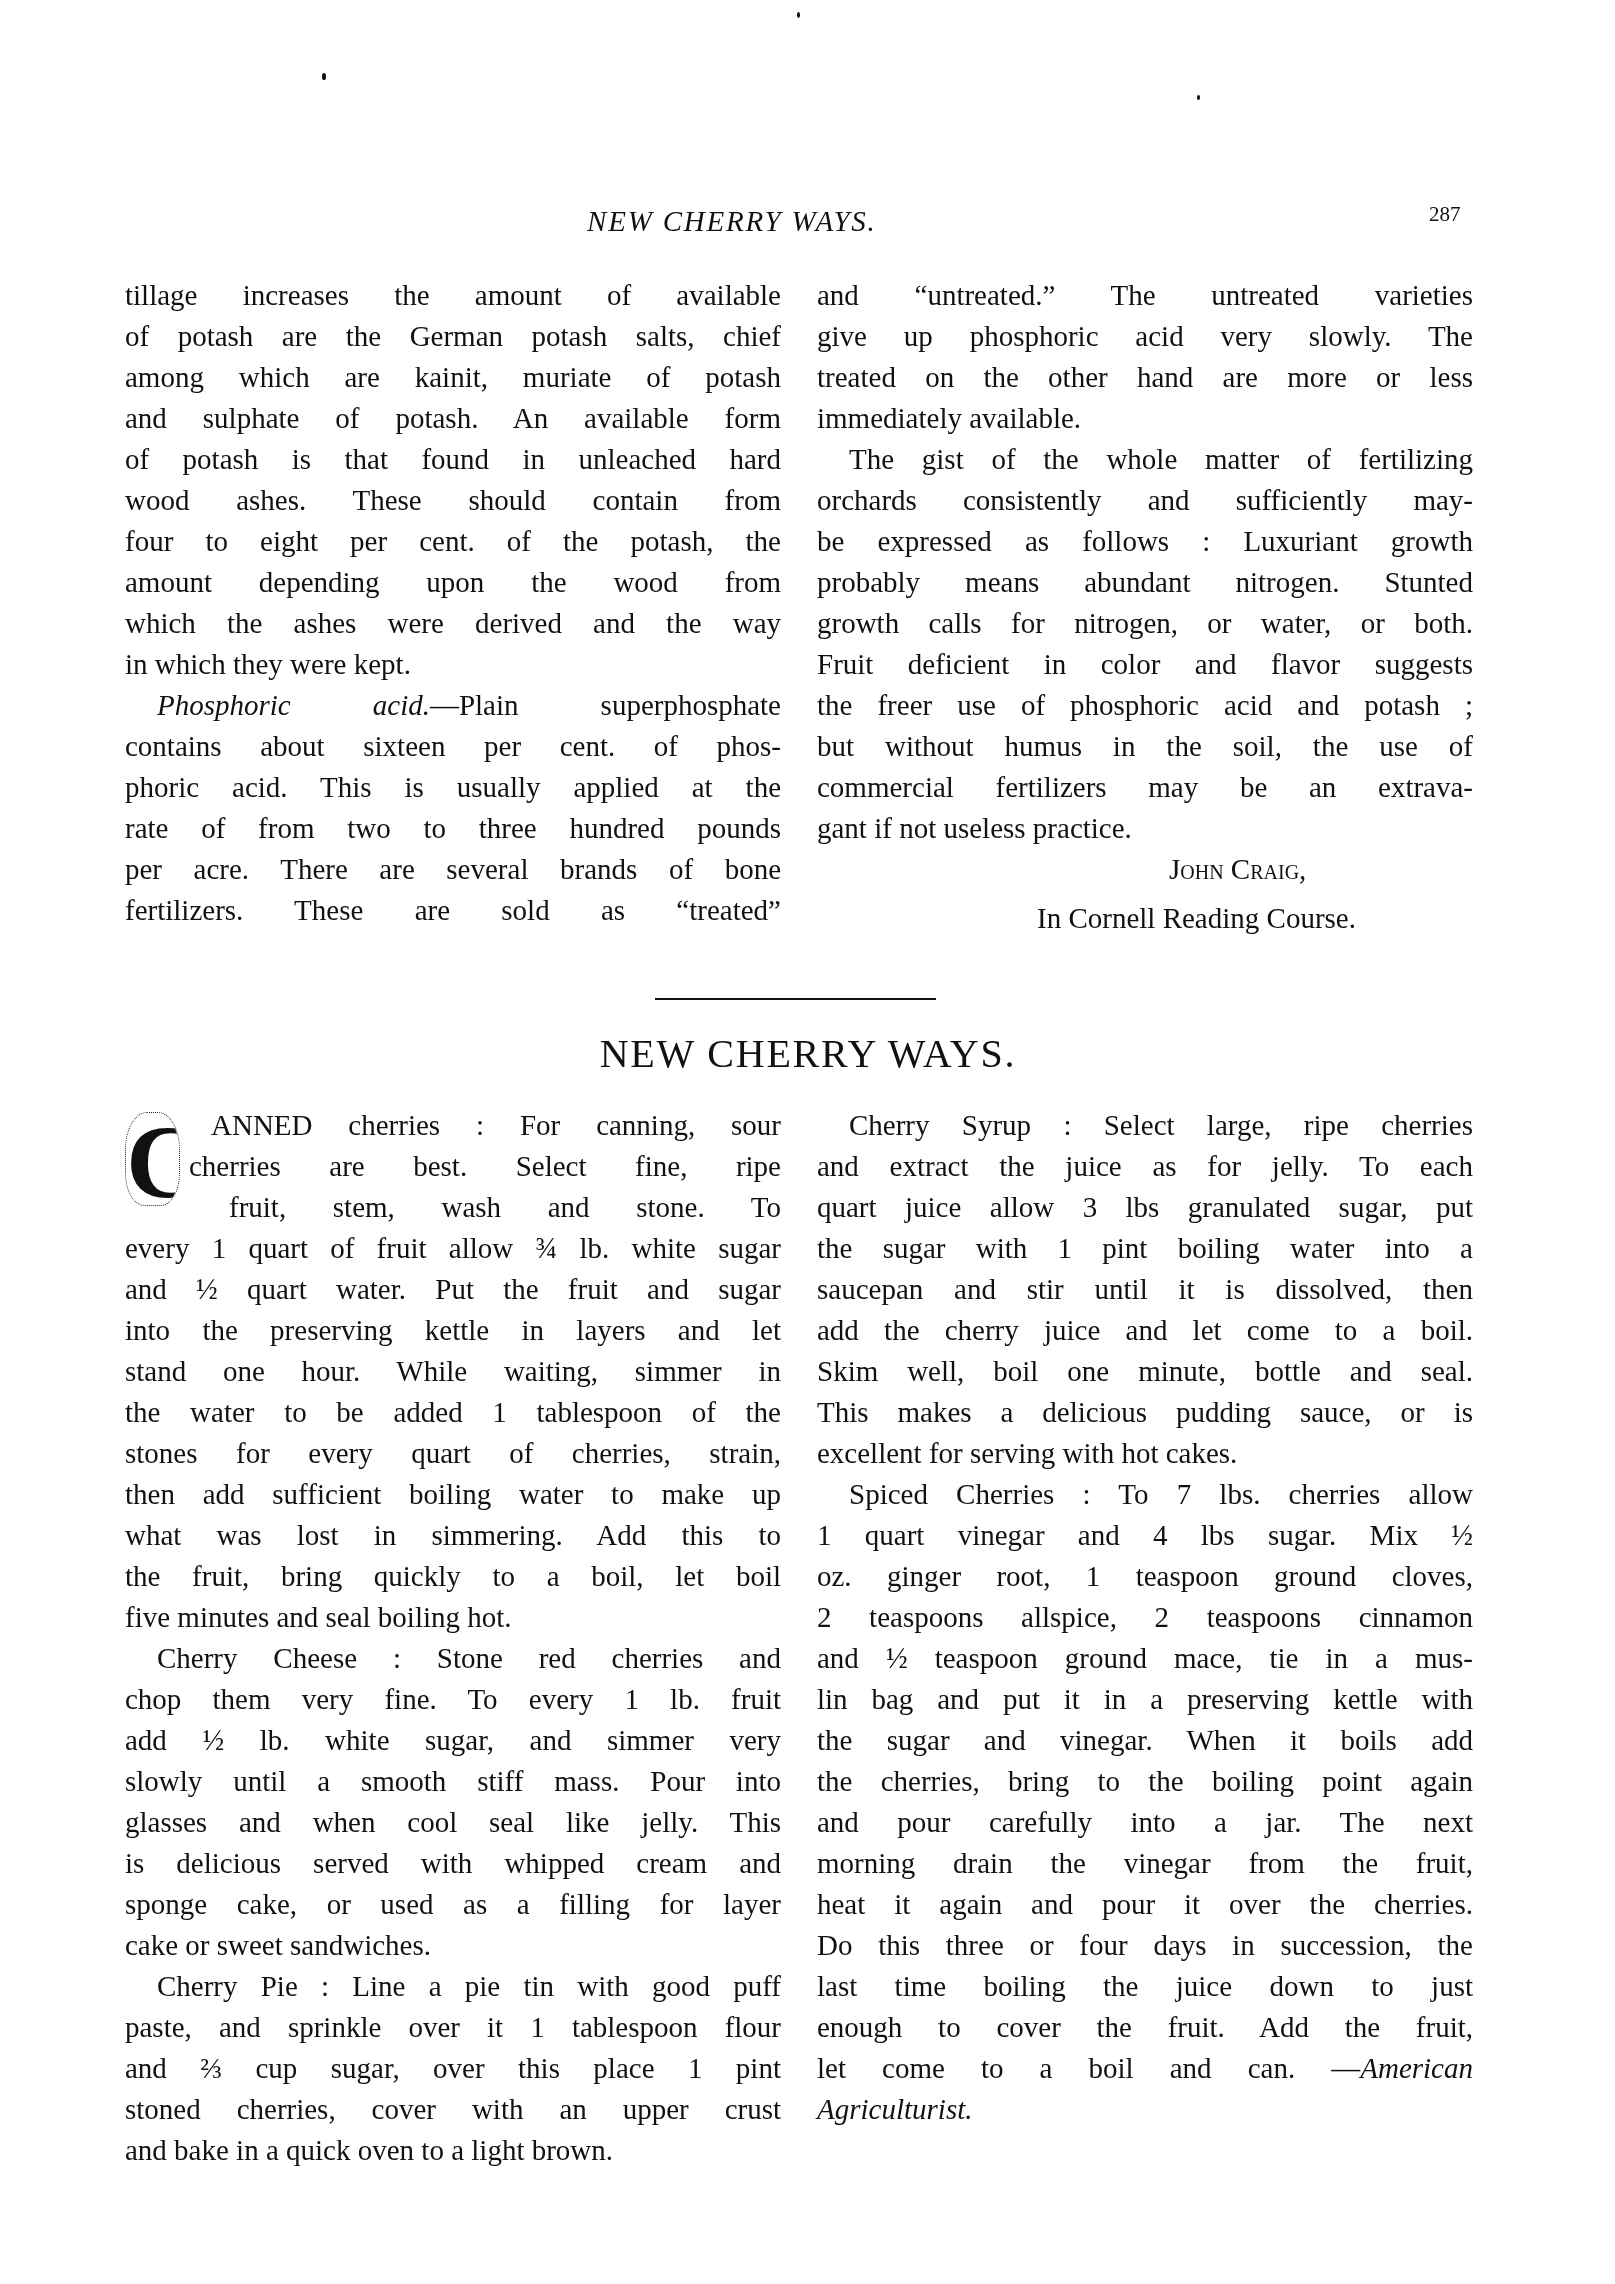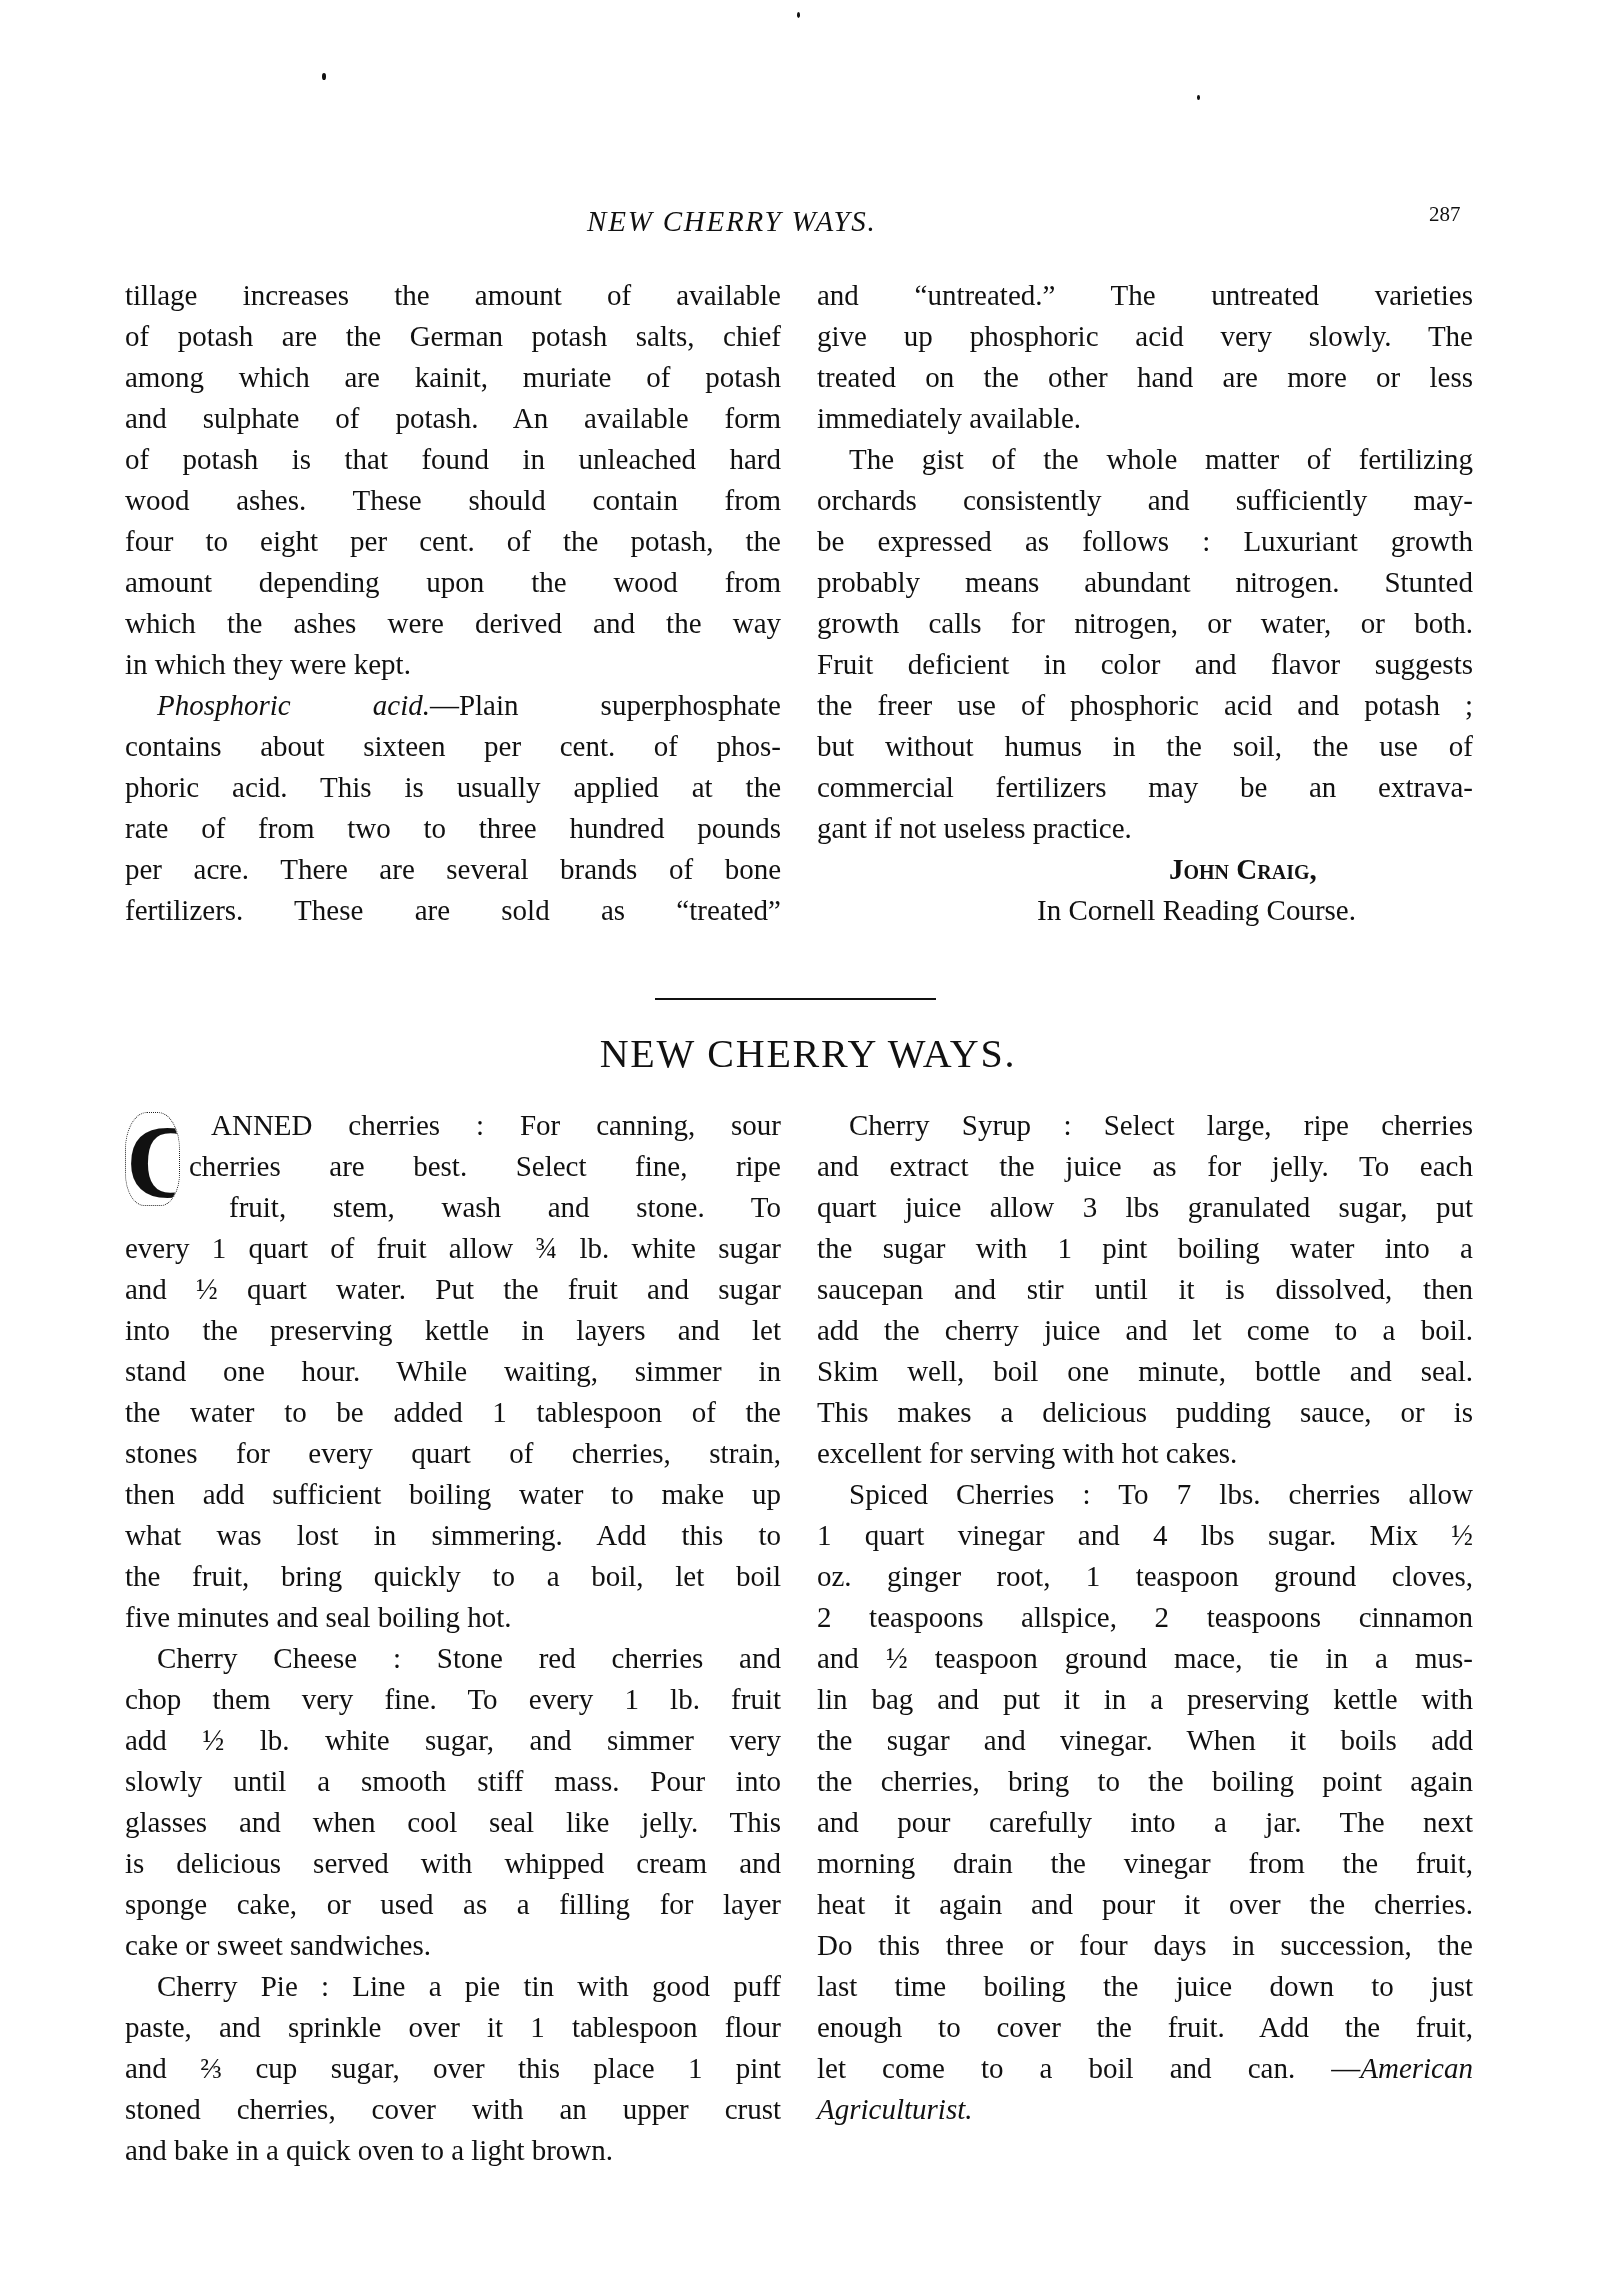--- a/index.html
+++ b/index.html
@@ -10,22 +10,22 @@
          font-style: italic; font-size: 29px; letter-spacing: 1.8px;
          font-family: "Liberation Serif", serif; }
   .page-number { position: absolute; top: 202px; left: 1429px; font-size: 21px;
          font-family: "Liberation Serif", serif; }
   .col { position: absolute; width: 656px; font-family: "Liberation Serif", serif;
          font-size: 29px; }
   .line { height: 41px; line-height: 41px; white-space: nowrap;
           text-align: justify; text-align-last: justify; overflow: visible; }
   .line.last { text-align-last: left; }
   .line.indent { padding-left: 32px; }
-  .line.sig1 { text-align: center; text-align-last: left; padding-left: 352px; font-variant: small-caps; font-weight: bold; }
-  .line.sig2 { text-align: center; text-align-last: left; padding-left: 220px; }
+  .line.sig1 { text-align: center; text-align-last: left; padding-left: 352px; font-variant: small-caps; }
+  .line.sig2 { text-align: center; text-align-last: left; padding-left: 220px; margin-top: 8px; }
   .it { font-style: italic; }
   .rule { position: absolute; top: 998px; left: 655px; width: 281px; height: 2.4px; background: #111; }
   .article-title { position: absolute; top: 1030px; left: 0; width: 1616px; text-align: center;
          font-family: "Liberation Serif", serif; font-size: 40px; letter-spacing: 1.8px; }
   .dropcap { position: absolute; left: 125px; top: 1112px; width: 61px; height: 101px;
          font-family: "Liberation Serif", serif; font-size: 104px; line-height: 98px;
          font-weight: bold; color: #111; }
   .dropcap span { display:block; border: 1.8px dotted #222; border-radius: 40% 40% 35% 35%;
          width: 53px; height: 92px; text-align:center; overflow:hidden; }
 </style>

